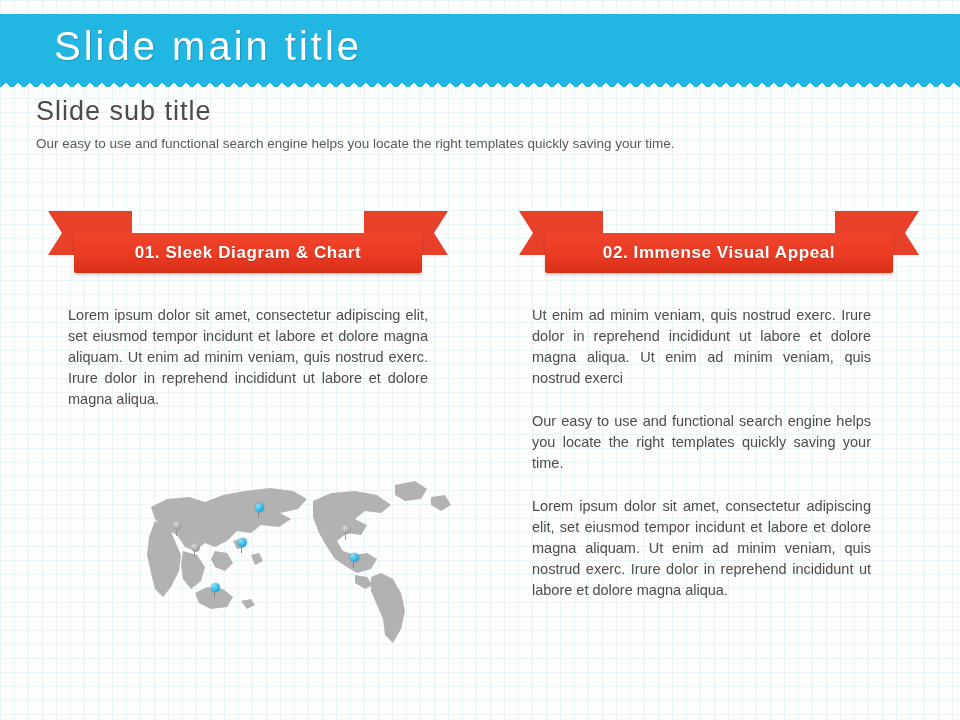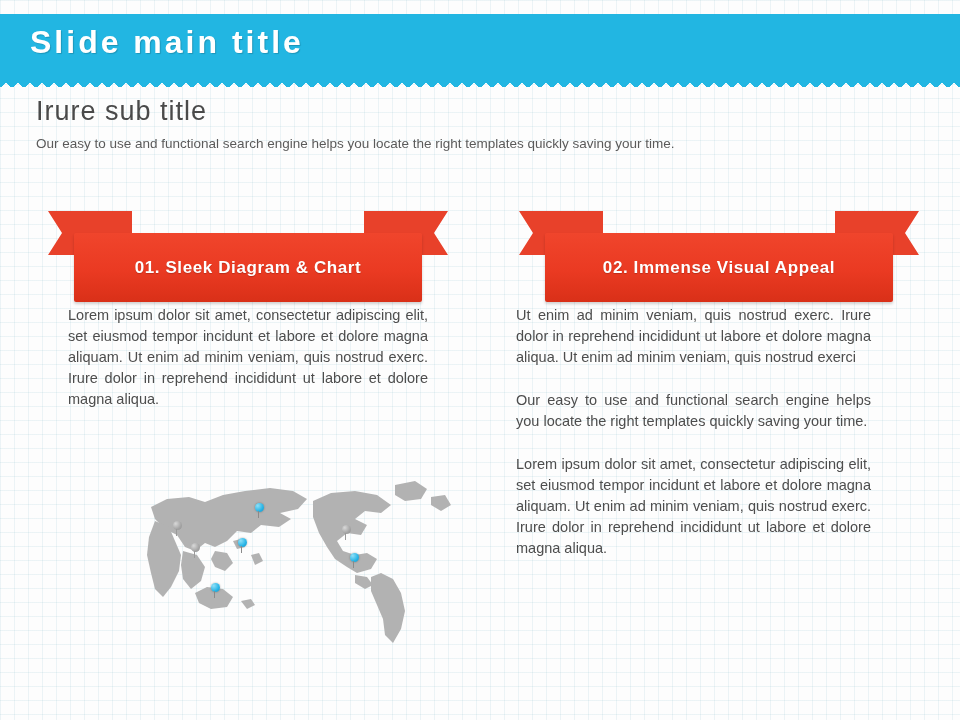--- a/index.html
+++ b/index.html
@@ -42,24 +42,24 @@
     width: 960px;
     height: 9px;
     background:
       linear-gradient(135deg, #22b6e2 50%, transparent 50%) repeat-x,
       linear-gradient(-135deg, #22b6e2 50%, transparent 50%) repeat-x;
     background-size: 12px 10px;
   }
   .main-title {
     position: absolute;
     top: 24px;
-    left: 30px;
+    left: 54px;
     color: #ffffff;
-    font-size: 32px;
-    font-weight: bold;
+    font-size: 40px;
+    font-weight: normal;
     letter-spacing: 3px;
     text-shadow: 1px 1px 1px rgba(0,0,0,0.18);
     white-space: nowrap;
   }
 
   .sub-title {
     position: absolute;
     top: 96px;
     left: 36px;
     color: #4a4a4a;
@@ -109,21 +109,21 @@
     background: #a82517;
   }
   .ribbon-fold.l { left: 26px; clip-path: polygon(0 0, 100% 0, 100% 100%); }
   .ribbon-fold.r { right: 26px; clip-path: polygon(0 0, 100% 0, 0 100%); }
 
   .ribbon-main {
     position: absolute;
     top: 28px;
     left: 26px;
     width: 348px;
-    height: 69px;
+    height: 40px;
     background: linear-gradient(to bottom, #f0452c 0%, #ea3a22 55%, #d93018 100%);
     border-radius: 2px;
     box-shadow: 0 2px 3px rgba(0,0,0,0.18);
     display: flex;
     align-items: center;
     justify-content: center;
   }
   .ribbon-label {
     color: #ffffff;
     font-size: 17px;
@@ -147,21 +147,21 @@
   .col-right {
     position: absolute;
     top: 305px;
     left: 516px;
     width: 355px;
     color: #4d4d4d;
     font-size: 14.5px;
     line-height: 21px;
     text-align: justify;
   }
-  .col-right p { margin: 0 0 22px 0; }
+  .col-right p { margin: 0 0 22px 16px; }
   .col-right p:last-child { margin-bottom: 0; }
 
   
   .map-area {
     position: absolute;
     top: 455px;
     left: 55px;
     width: 400px;
     height: 210px;
   }
@@ -202,21 +202,21 @@
 </style>
 </head>
 <body>
 
 <div class="slide">
 
   <div class="header-bar"></div>
   <div class="header-zigzag"></div>
   <div class="main-title">Slide main title</div>
 
-  <div class="sub-title">Irure sub title</div>
+  <div class="sub-title">Slide sub title</div>
   <div class="sub-desc">Our easy to use and functional search engine helps you locate the right templates  quickly  saving your time.</div>
 
   <div class="ribbon-wrap left">
     <div class="ribbon-tail l"></div>
     <div class="ribbon-tail r"></div>
     <div class="ribbon-fold l"></div>
     <div class="ribbon-fold r"></div>
     <div class="ribbon-main">
       <span class="ribbon-label">01. Sleek Diagram  &amp; Chart</span>
     </div>

